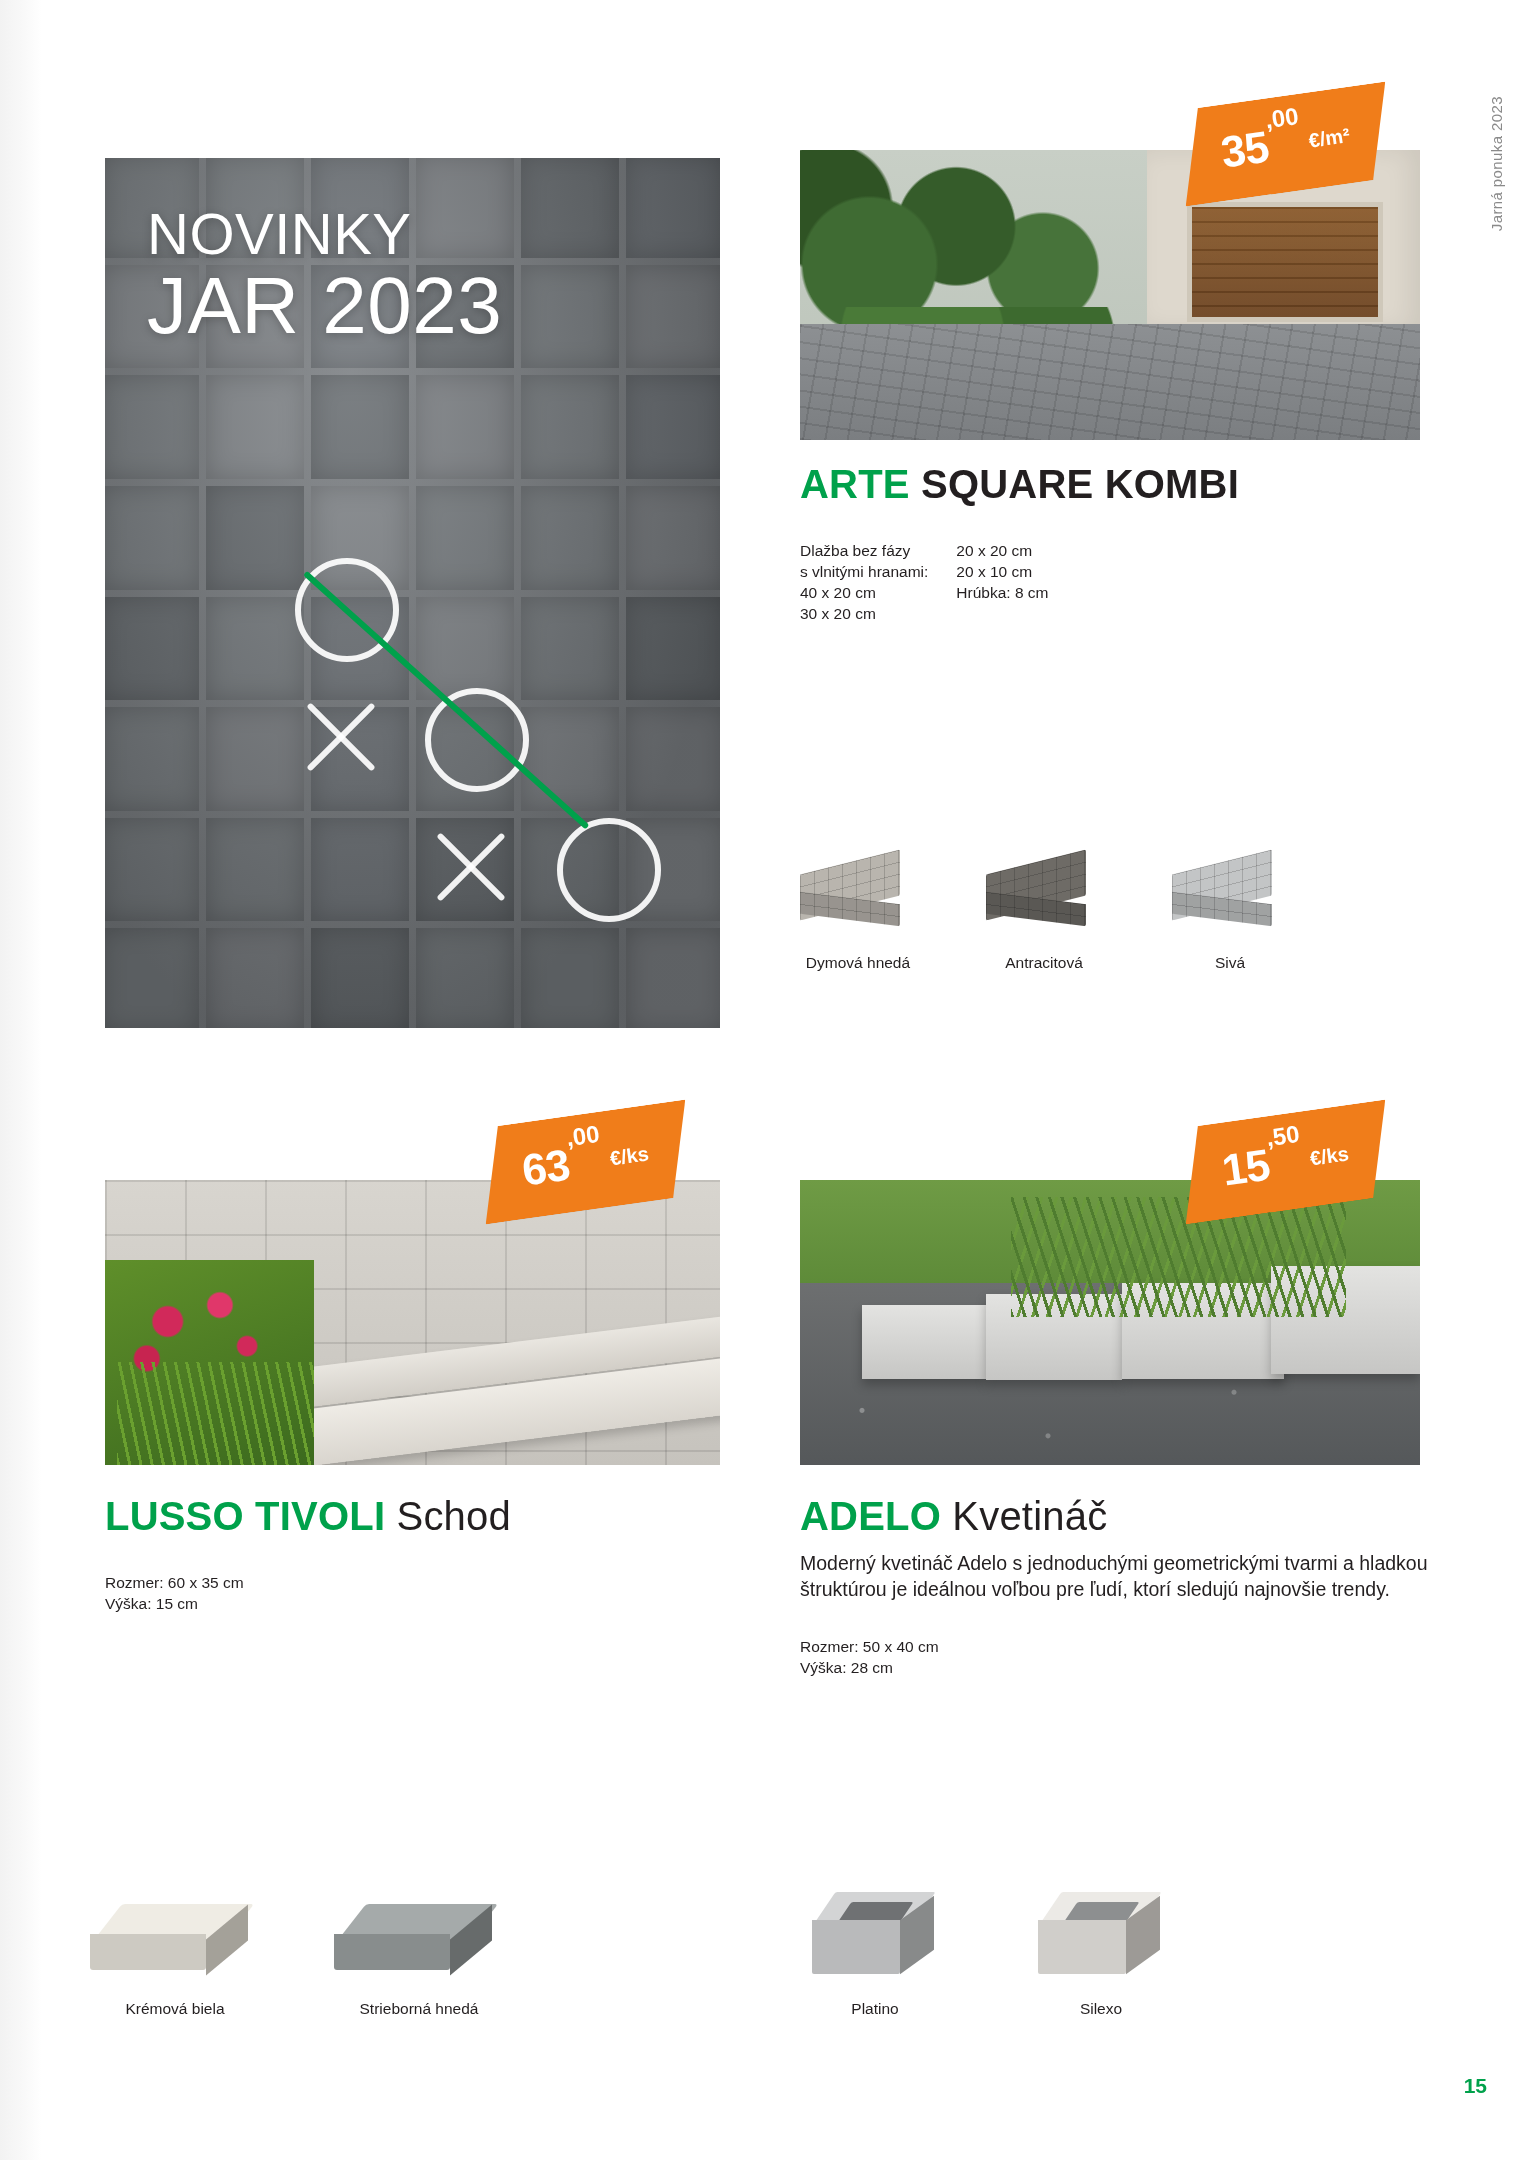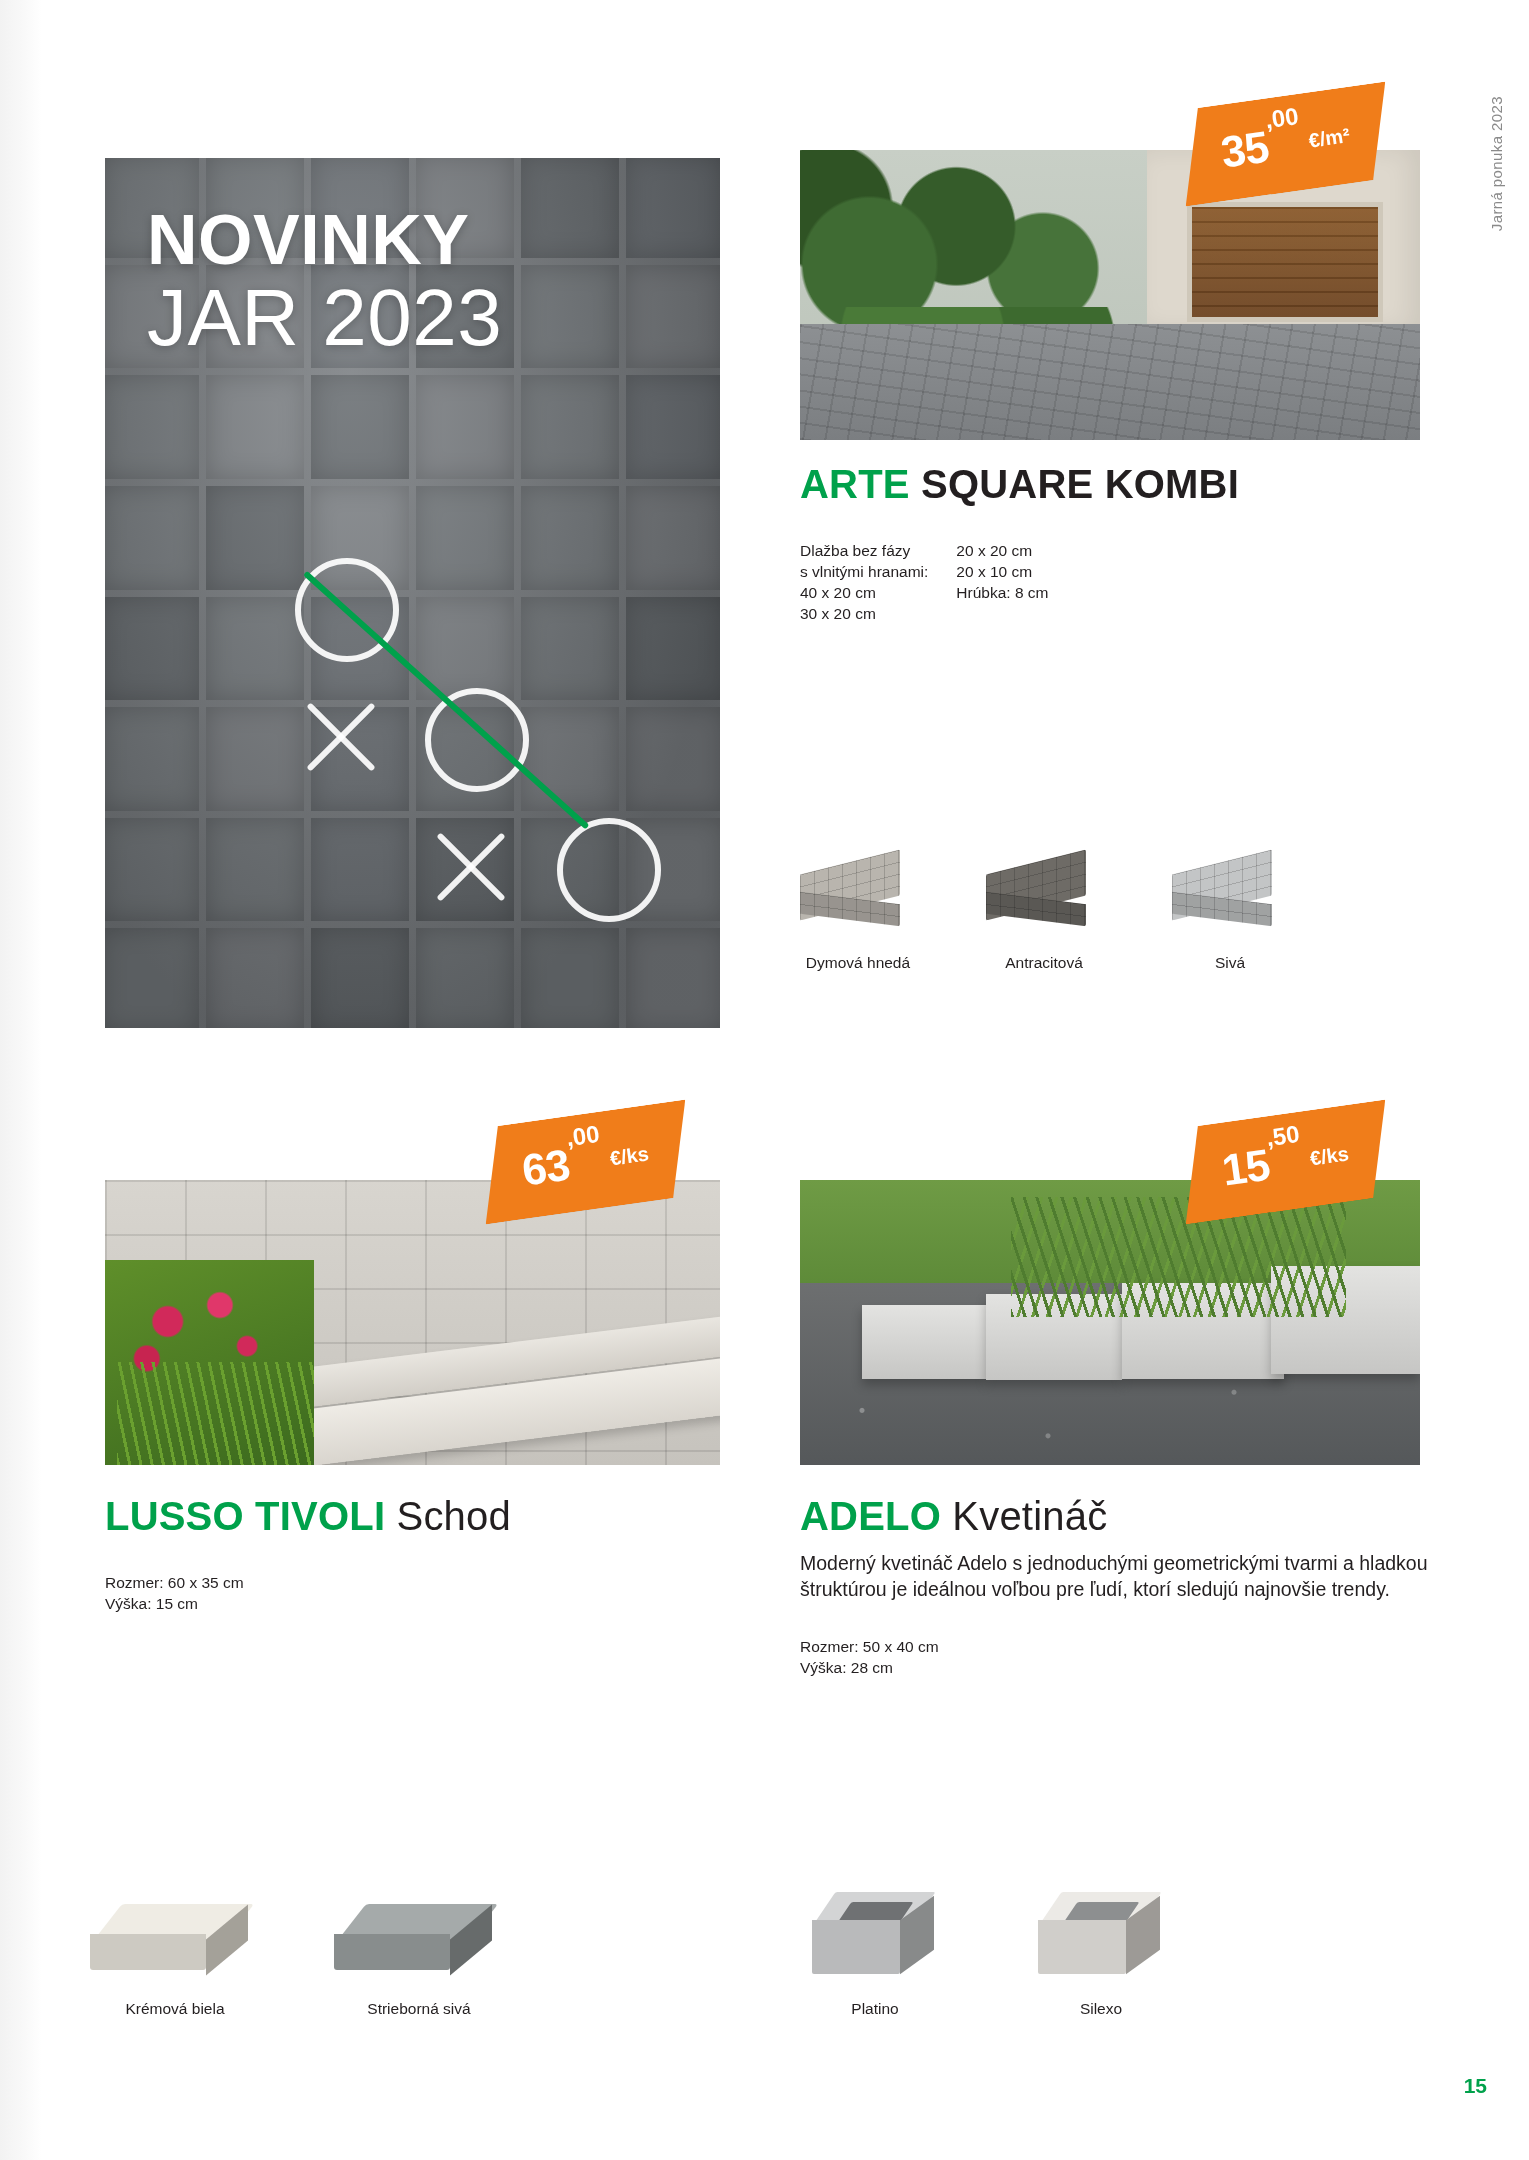--- a/index.html
+++ b/index.html
@@ -75,22 +75,22 @@
   .hero-title {
     position: absolute;
     left: 42px;
     top: 48px;
     color: #ffffff;
     line-height: .98;
     text-shadow: 0 2px 10px rgba(0,0,0,.25);
   }
   .hero-title .l1 {
     display: block;
-    font-size: 70px;
-    font-weight: 700;
+    font-size: 58px;
+    font-weight: 400;
     letter-spacing: .5px;
   }
   .hero-title .l2 {
     display: block;
     font-size: 80px;
     font-weight: 400;
     letter-spacing: .5px;
     margin-top: 4px;
   }
   
@@ -567,21 +567,21 @@
       <span class="cap">Krémová biela</span>
     </div>
     <div class="swatch">
       <div class="chip" style="width:170px;height:86px;">
         <div class="step3d">
           <div class="t" style="background:#a5aaaa"></div>
           <div class="f" style="background:#9ba0a0"></div>
           <div class="s" style="background:#8b9191"></div>
         </div>
       </div>
-      <span class="cap">Strieborná sivá</span>
+      <span class="cap">Strieborná hnedá</span>
     </div>
   </div>
 
   <div class="photo ph3">
     <div class="lawn"></div>
     <div class="gravel"></div>
     <div class="pot p1"></div>
     <div class="pot p2"></div>
     <div class="pot p3"></div>
     <div class="pot p4"></div>

